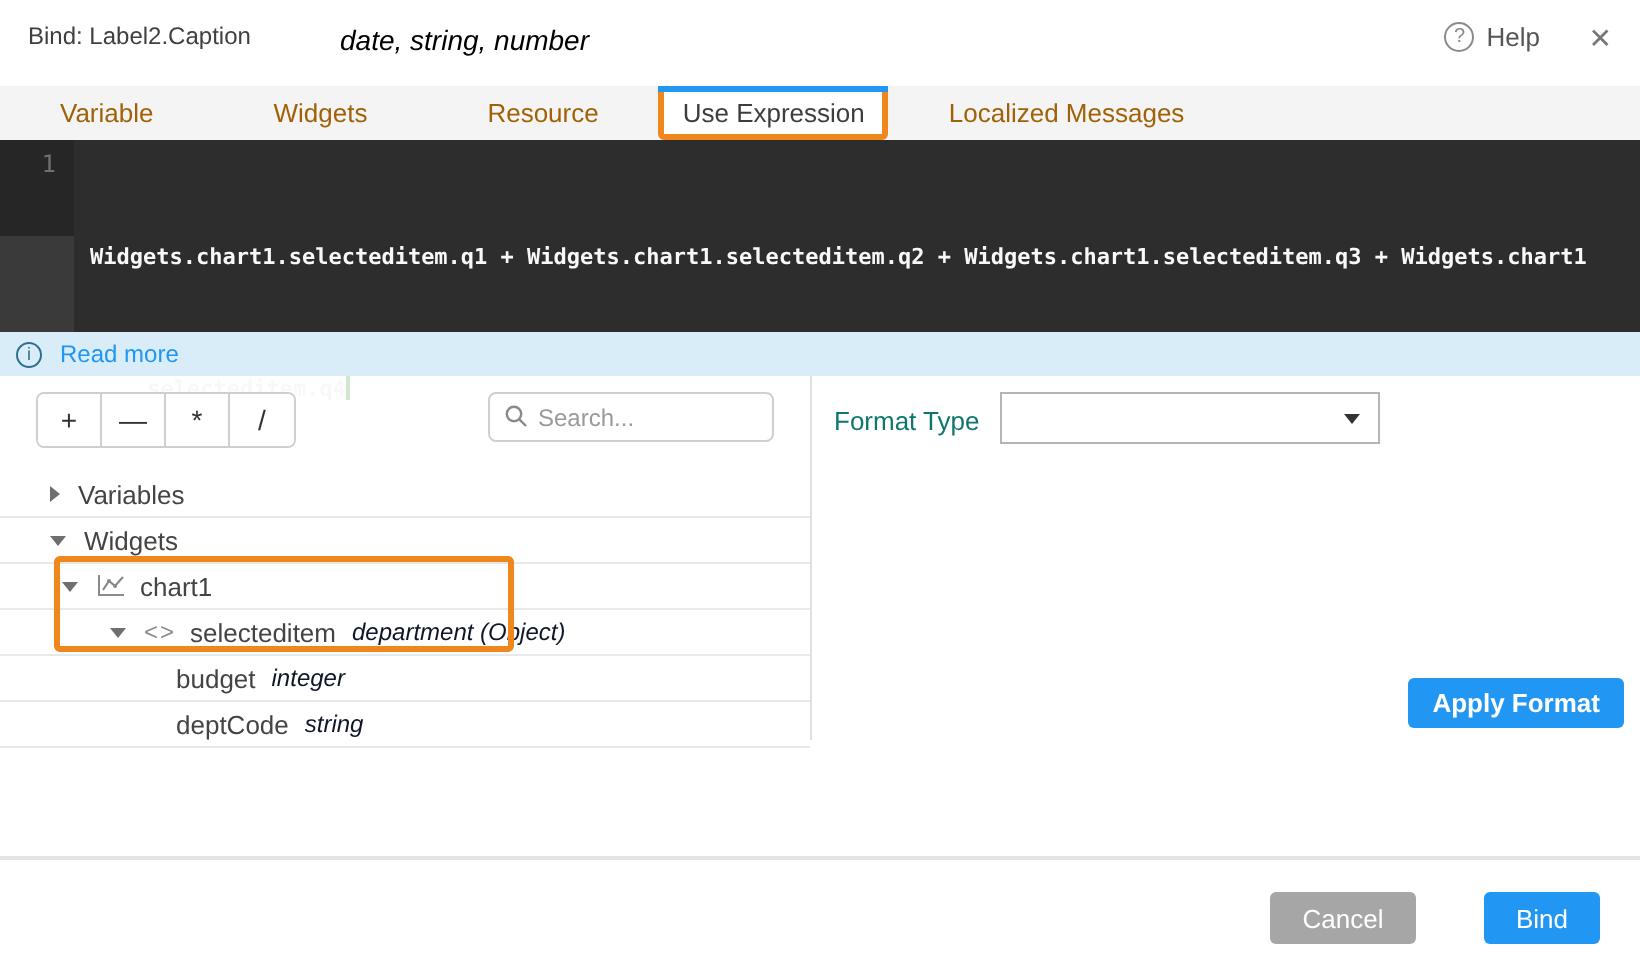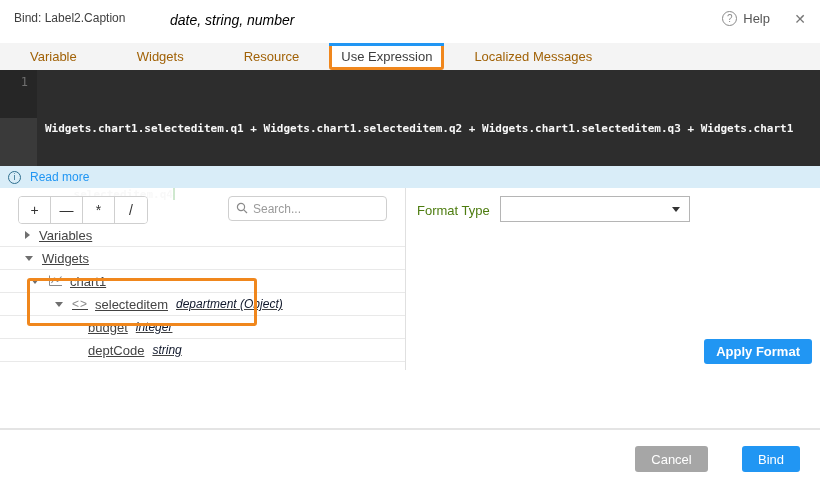--- a/index.html
+++ b/index.html
@@ -45,47 +45,47 @@
   
   .main { position:absolute; top:188px; left:0; right:0; height:182px; }
   .left-panel { position:absolute; left:0; top:0; width:406px; height:182px; border-right:1px solid #e0e0e0; }
   .right-panel { position:absolute; left:407px; top:0; right:0; height:182px; }
 
   .ops-row { position:absolute; top:8px; left:18px; right:18px; height:28px; }
   .op-group { display:inline-flex; border:1px solid #cfcfcf; border-radius:4px; overflow:hidden; background:#fff; }
   .op-btn { width:32px; height:26px; background:#fff; border:none; border-right:1px solid #cfcfcf;
             font-size:14px; color:#333; cursor:pointer; line-height:24px; }
   .op-btn:last-child { border-right:none; }
-  .search-box { position:absolute; right:0; top:0; width:159px; height:25px; border:1px solid #cfcfcf;
+  .search-box { position:absolute; right:0; top:0; width:143px; height:25px; border:1px solid #cfcfcf;
                 border-radius:4px; background:#fff; }
   .search-box svg { position:absolute; left:7px; top:5px; }
   .search-input { position:absolute; left:24px; top:1px; right:4px; height:21px; border:none; outline:none;
                   font-size:12px; color:#444; font-family:"Liberation Sans", sans-serif; }
   .search-input::placeholder { color:#9a9a9a; }
 
-  .tree { position:absolute; top:36px; left:0; right:0;text-decoration:underline; }
+  .tree { position:absolute; top:48px; left:0; right:0; }
   .tree-row { position:relative; height:23px; border-bottom:1px solid #e9e9e9; display:flex; align-items:center;
               font-size:13px; color:#444; cursor:pointer; background:#fff; }
   .row-type { font-style:italic; font-size:12px; color:#0f172a; margin-left:8px; }
   .tri-down { width:0; height:0; border-left:4px solid transparent; border-right:4px solid transparent;
               border-top:5px solid #6f6f6f; margin-right:9px; flex:0 0 auto; }
   .tri-right { width:0; height:0; border-top:4px solid transparent; border-bottom:4px solid transparent;
                border-left:5px solid #6f6f6f; margin-right:9px; flex:0 0 auto; }
   .tree-icon { margin-right:7px; display:inline-flex; align-items:center; color:#8a8a8a; }
   .object-glyph { font-size:12px; color:#8a8a8a; letter-spacing:1px; margin-right:7px; }
   .ind-1 { padding-left:25px; }
   .ind-2 { padding-left:31px; }
   .ind-3 { padding-left:55px; }
   .ind-4 { padding-left:88px; }
   .orange-overlay { position:absolute; left:27px; top:90px; width:230px; height:48px;
                     border:3px solid #f0871d; border-radius:3px; pointer-events:none; }
 
   
   .format-row { position:absolute; top:8px; left:10px; right:8px; height:28px; }
-  .format-label { position:absolute; left:0; top:7px; font-size:13px; color:#4d7c0f; }
+  .format-label { position:absolute; left:0; top:7px; font-size:13px; color:#0f766e; }
   .format-select { position:absolute; left:83px; top:0; width:190px; height:26px; border:1px solid #b5b5b5;
                    background:#fff; cursor:pointer; }
   .select-caret { position:absolute; right:9px; top:10px; width:0; height:0;
                   border-left:4px solid transparent; border-right:4px solid transparent; border-top:5px solid #333; }
   .select-value { position:absolute; left:8px; top:5px; font-size:12px; color:#444; }
   .apply-btn { position:absolute; right:8px; top:151px; height:25px; padding:0 12px; background:#2196f3;
                color:#fff; border:none; border-radius:3px; font-size:13px; font-weight:bold; cursor:pointer;
                font-family:"Liberation Sans", sans-serif; }
 
   

